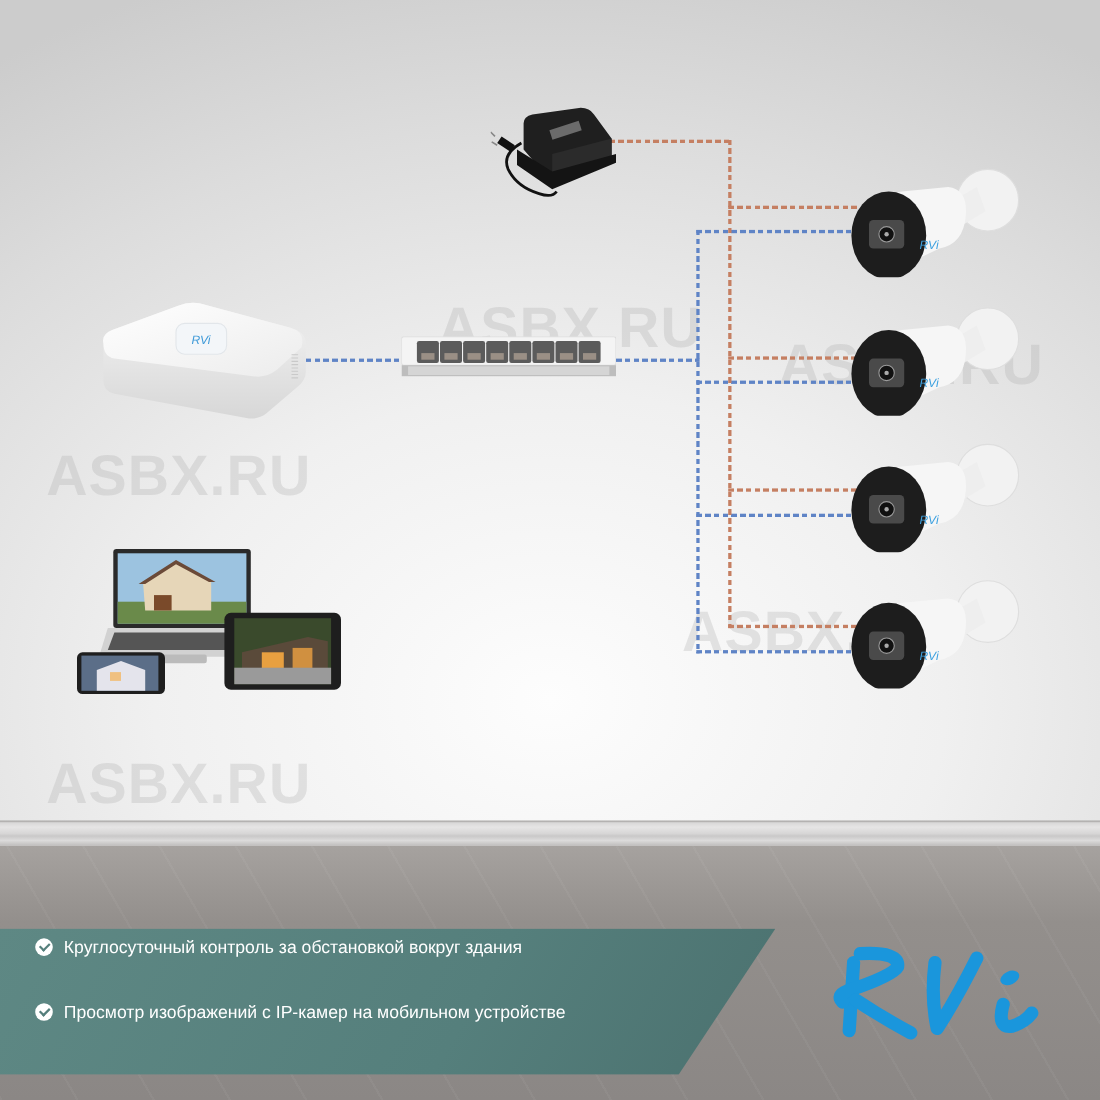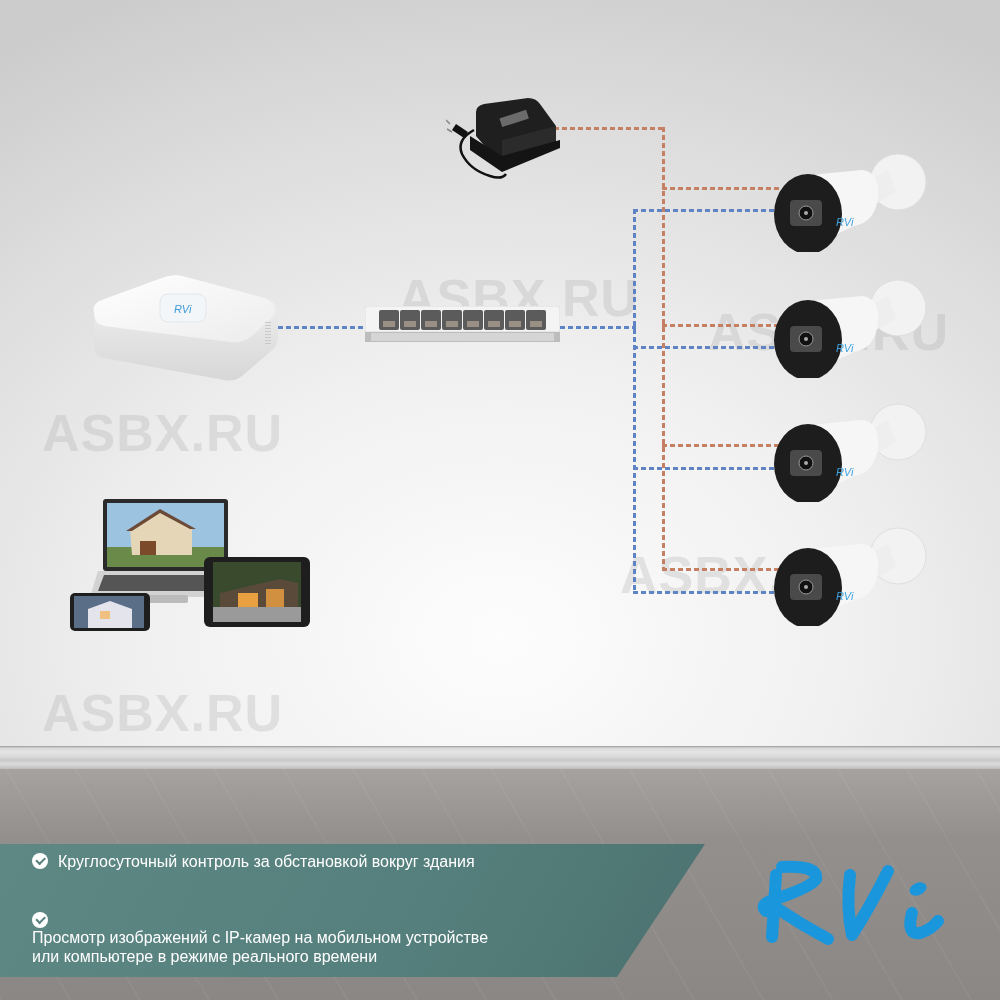--- a/index.html
+++ b/index.html
@@ -181,25 +181,24 @@
   <rect x="4" y="99" width="70" height="32" fill="#5b6e88"></rect>
   <path d="M18 131 L18 112 L40 104 L62 112 L62 131 Z" fill="#e4e4ec"></path>
   <rect x="30" y="114" width="10" height="8" fill="#f0c080"></rect>
 </svg>
 
 <div class="panel"></div>
 <div class="bullet" style="top:852px;">
   <span class="check"></span>
   <span>Круглосуточный контроль за обстановкой вокруг здания</span>
 </div>
-<div class="bullet" style="top:911px;flex-direction:column;">
+<div class="bullet" style="top:911px;">
   <span class="check"></span>
   <span>
     <span>Просмотр изображений с IP-камер на мобильном устройстве</span><br>
-    <span>или компьютере в режиме реального времени</span>
   </span>
 </div>
 
 <svg class="logo" viewBox="0 0 200 100">
   <g fill="none" stroke="#1a96dc" stroke-linecap="round" stroke-linejoin="round" stroke-width="12">
     <path d="M24 20 L20 82"></path>
     <path d="M14 56 Q8 50 18 46 Q60 32 64 24 Q66 10 30 12"></path>
     <path d="M26 54 Q50 70 76 84"></path>
     <path d="M98 20 Q94 52 100 80 Q118 52 136 16"></path>
     <path d="M160 58 Q154 80 168 78 Q180 74 186 66"></path>

